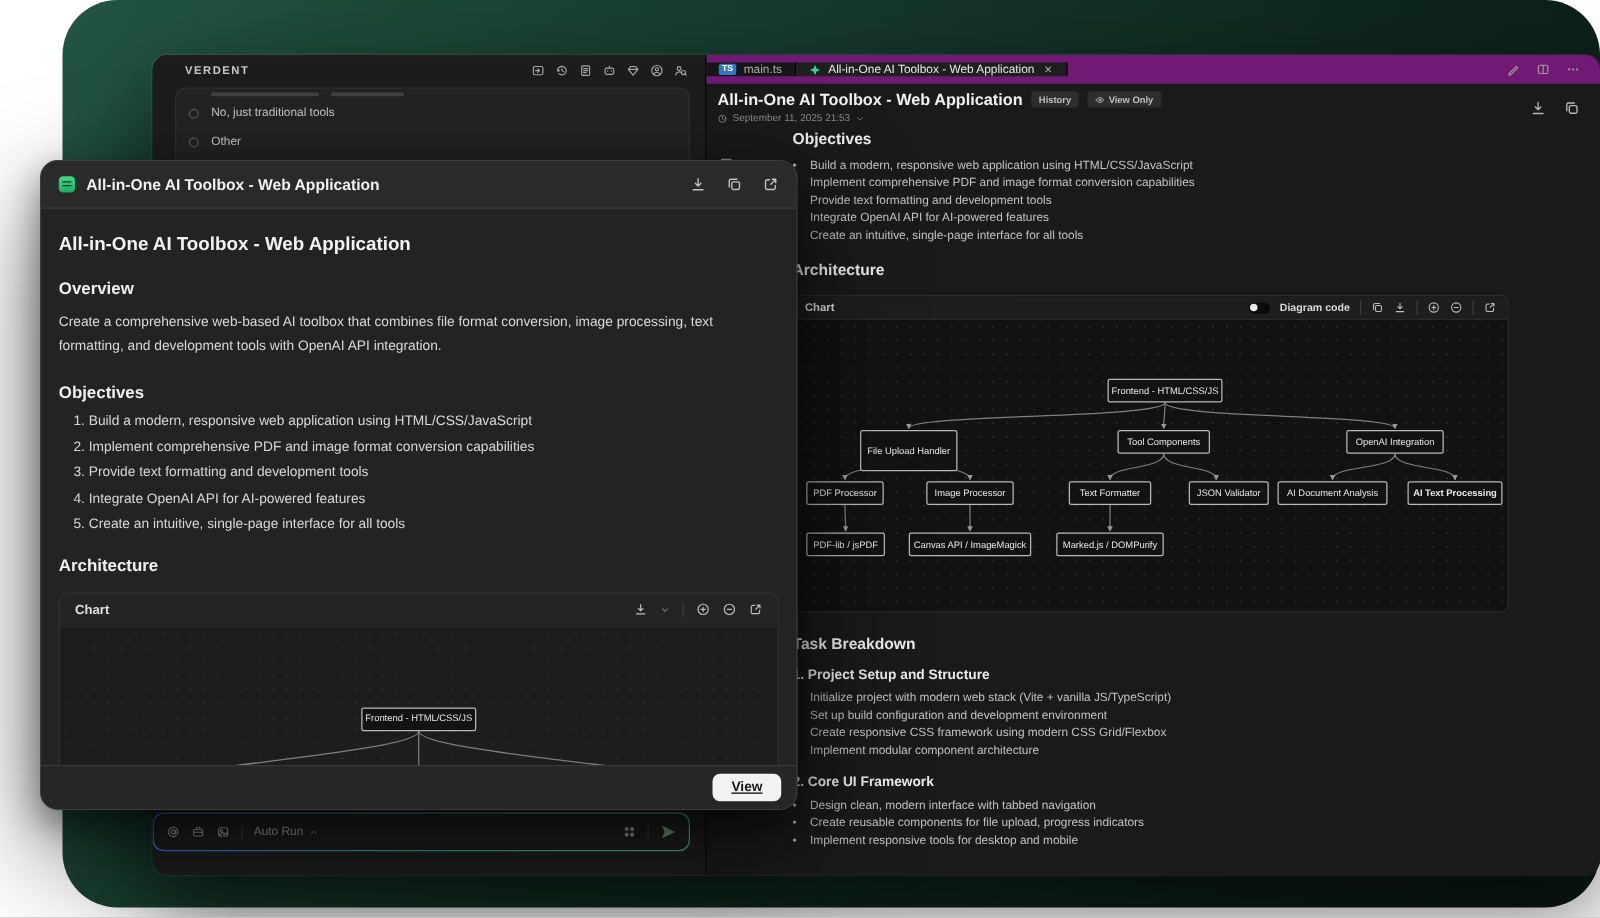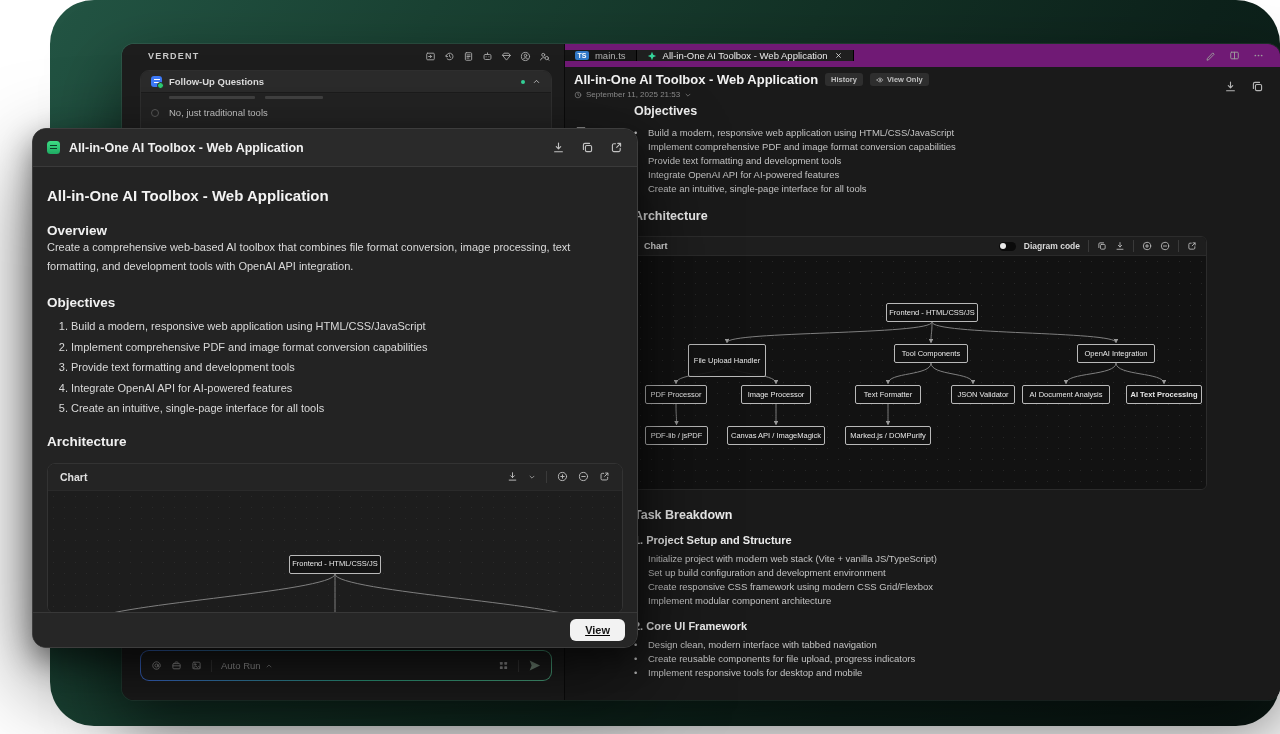--- a/index.html
+++ b/index.html
@@ -31,21 +31,21 @@
   .fu-ic::after { content:""; position:absolute; right:-2px; bottom:-2px; width:5px; height:5px; border-radius:50%;
     background:#2ecc71; border:1px solid #232323; }
   .dot-green { width:4px; height:4px; border-radius:50%; background:#34d399; }
   .fu-clip { height:8px; position:relative; overflow:hidden; }
   .fu-clip i { position:absolute; top:3px; height:3px; background:#414141; border-radius:1px; }
   .fu-clip i:first-child { left:28px; width:86px; }
   .fu-clip i:last-child { left:124px; width:58px; }
   .fu-row { display:flex; align-items:center; gap:10px; padding:6px 10px; font-size:9.5px; color:#c6c6c6; }
   .radio { width:8px; height:8px; border-radius:50%; border:1px solid #585858; flex:none; }
 
-  .composer-wrap { position:absolute; left:18px; right:12px; bottom:19px; height:31px; border-radius:9px; padding:1px;
+  .composer-wrap { position:absolute; left:0; right:12px; bottom:19px; height:31px; border-radius:9px; padding:1px;
     background:linear-gradient(90deg,#3e6fd9,#2fa383 55%,#4fae85); }
   .composer { height:100%; border-radius:8px; background:#1e1e1e; display:flex; align-items:center; gap:9px;
     padding:0 10px; color:#9a9a9a; font-size:9.5px; }
   .vdiv { width:1px; height:12px; background:#3a3a3a; flex:none; }
   .auto-run { display:flex; align-items:center; gap:4px; color:#a8a8a8; }
   .send-ic { color:#7e9584; }
   .composer .spacer, .cp-header .spacer, .m-header .spacer, .fu-header .spacer { flex:1; }
 
   
   .right-pane { flex:1; min-width:0; background:#1a1a1a; display:flex; flex-direction:column; }
@@ -96,21 +96,21 @@
     box-shadow: 0 35px 90px rgba(0,0,0,.55), 0 12px 30px rgba(0,0,0,.45); }
   .m-header { height:38px; flex:none; background:#2a2a2a; border-bottom:1px solid #3a3a3a; display:flex;
     align-items:center; gap:9px; padding:0 14px; }
   .note-ic { width:13px; height:13px; border-radius:3.5px; background:linear-gradient(180deg,#3ddc84,#1fab63); position:relative; flex:none; }
   .note-ic::before { content:""; position:absolute; left:3px; top:3.5px; width:7px; height:1.3px; background:#0b3a24; box-shadow:0 3px 0 #0b3a24; }
   .m-title { font-size:12.5px; font-weight:bold; color:#f1f1f1; }
   .m-ics { margin-left:auto; display:flex; gap:16px; color:#c2c2c2; }
   .m-body { flex:1; overflow:hidden; padding:0 14px; position:relative; }
   .m-body h1 { font-size:15px; font-weight:bold; color:#f3f3f3; margin-top:20px; }
   .m-body h2 { font-size:13.5px; font-weight:bold; color:#f0f0f0; margin-top:19px; }
-  .m-body p { font-size:11px; line-height:19px; color:#d9d9d9; }
+  .m-body p { font-size:11px; line-height:19px; color:#d9d9d9; margin-top:11px; }
   .m-body ol { margin-top:10px; padding-left:24px; }
   .m-body ol li { font-size:11px; line-height:12.5px; color:#d9d9d9; margin-bottom:8px; }
   .m-chart { margin-top:14px; background:#1d1d1d; border:1px solid #333333; border-radius:8px; }
   .m-chart .cp-header { height:27px; background:#242424; padding:0 12px; gap:10px; }
   .m-chart .cp-title { font-size:10.5px; }
   .m-chart .cp-body { height:122px; background:#1d1d1d;
     background-image:radial-gradient(circle,#2a2a2a .7px,transparent .8px); background-size:11px 11px; }
   .m-footer { height:35px; flex:none; background:#262626; border-top:1px solid #383838; display:flex;
     align-items:center; justify-content:flex-end; padding:0 12px;text-decoration:underline; }
   .view-btn { background:#f2f2f2; color:#161616; font-size:11px; font-weight:bold; border:none; border-radius:6px;
@@ -177,31 +177,20 @@
                 <circle cx="5.4" cy="4.9" r="1.9"></circle>
                 <path d="M2 11.4a3.6 3.6 0 0 1 5.2-2.7"></path>
                 <circle cx="9.9" cy="9" r="2.1"></circle>
                 <path d="M11.4 10.6l1.3 1.3"></path>
               </svg>
             </span>
         </span>
       </div>
 
       <div class="fu-card">
-        <div class="fu-header">
-          <span class="fu-ic"></span>
-          <span>Follow-Up Questions</span>
-          <span class="spacer"></span>
-          <span class="dot-green"></span>
-          <span class="ic ic-9">
-              <svg viewBox="0 0 14 14" fill="none" stroke="currentColor" stroke-width="1.2" stroke-linecap="round" stroke-linejoin="round">
-                <path d="M3.6 8.6L7 5.2l3.4 3.4"></path>
-              </svg>
-            </span>
-        </div>
         <div class="fu-clip">
             <i></i>
             <i></i>
           </div>
         <div id="fu-options">
             <div class="fu-row">
               <span class="radio"></span>
               <span>No, just traditional tools</span>
             </div>
             <div class="fu-row">

